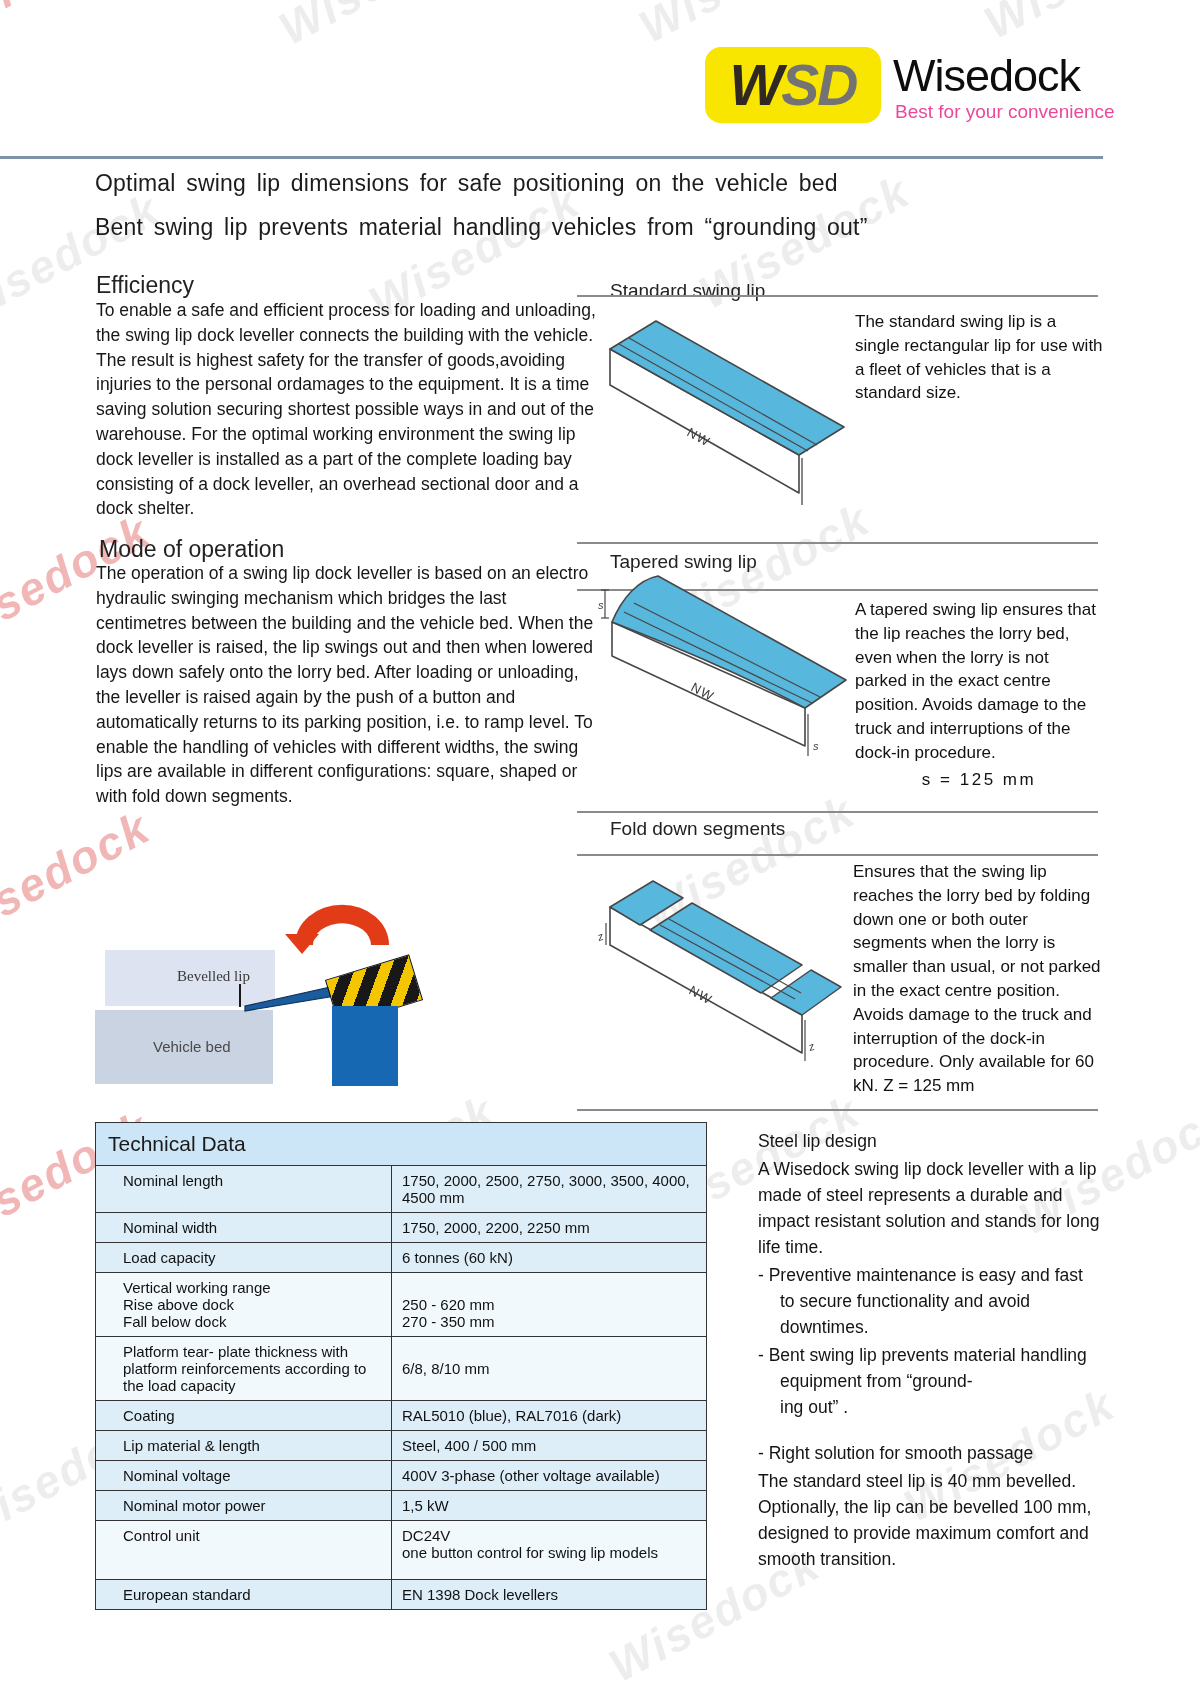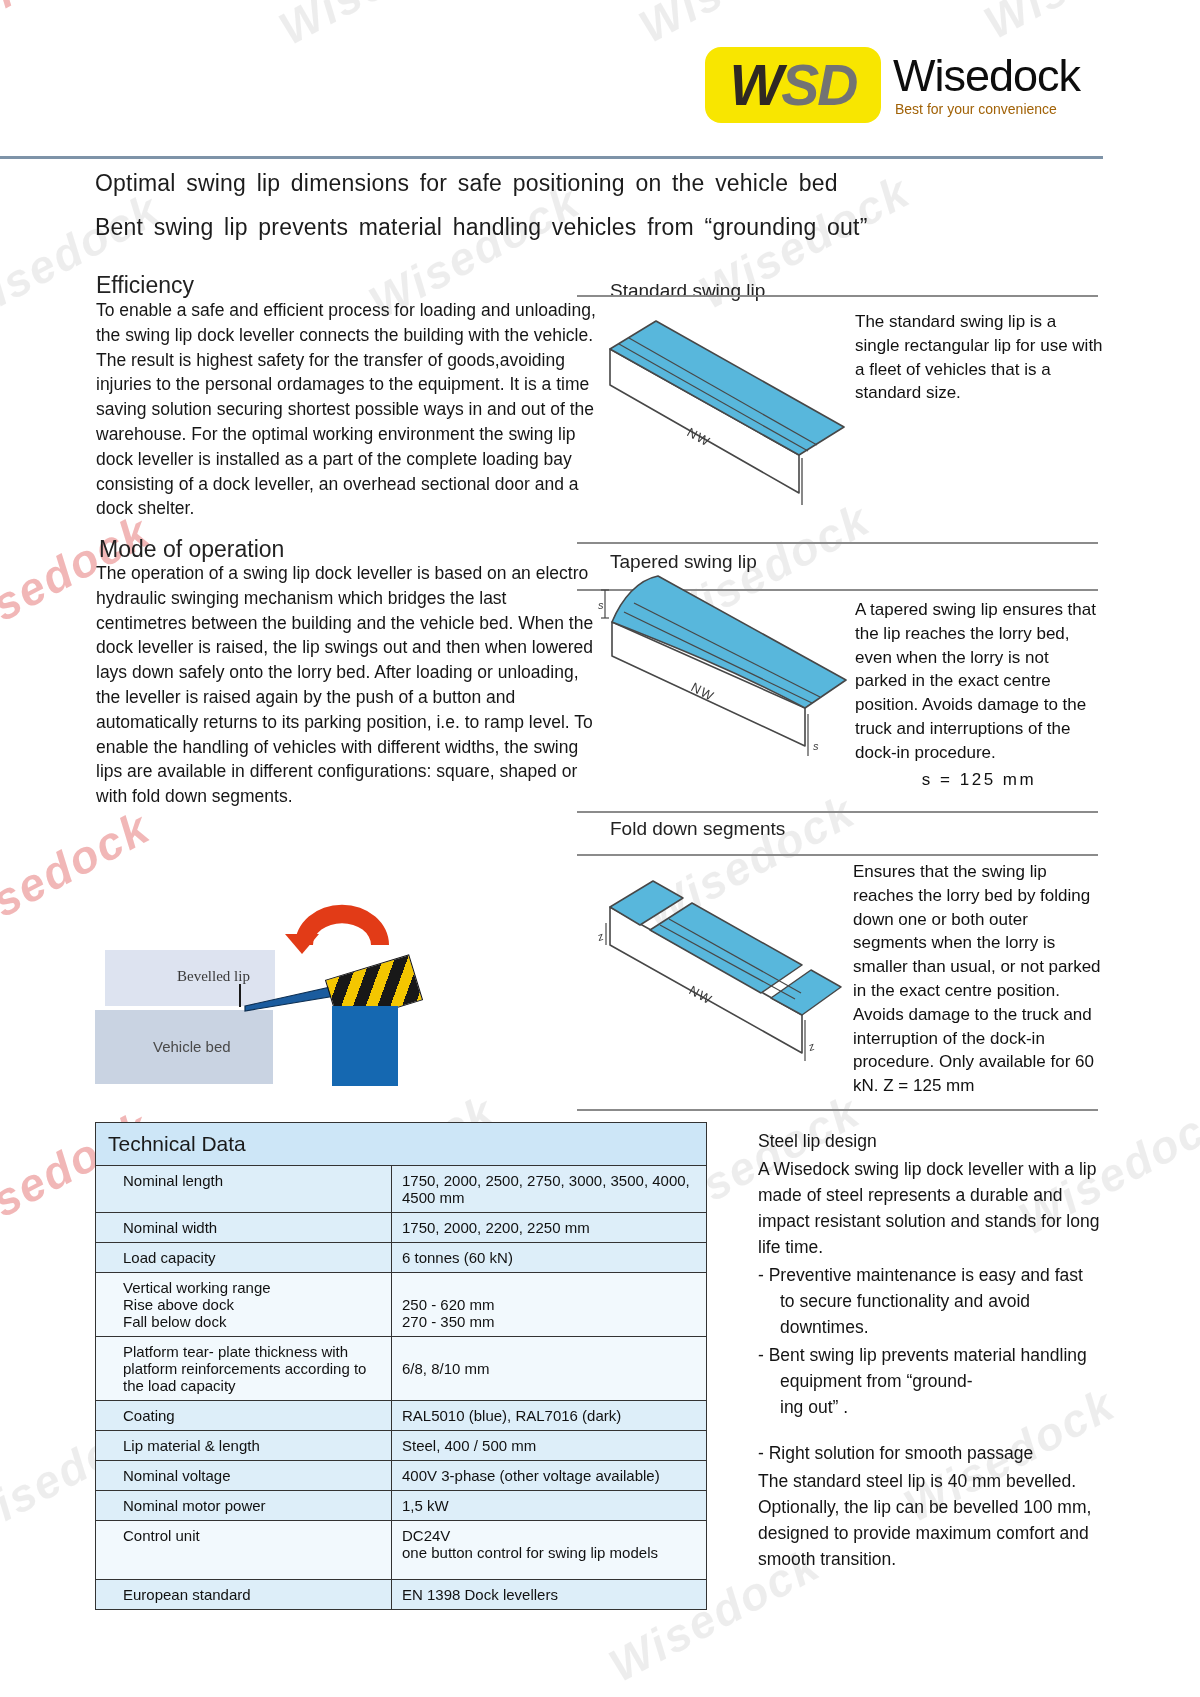--- a/index.html
+++ b/index.html
@@ -12,21 +12,21 @@
       font-size:46px;letter-spacing:2px;color:#8f8f8f;opacity:.15;transform:rotate(-28deg);
       transform-origin:left top;white-space:nowrap;pointer-events:none;}
   .wm.red{color:#e05555;opacity:.42;}
 
   
   .logo-box{left:705px;top:47px;width:176px;height:76px;background:#f8e600;border-radius:16px;
             display:flex;align-items:center;justify-content:center;}
   .logo-text{font-size:57px;font-weight:700;font-style:italic;letter-spacing:-2px;line-height:1;}
   .logo-w{color:#2f2823;} .logo-sd{color:#737373;}
   .brand{left:893px;top:50px;font-size:45px;font-weight:400;letter-spacing:-1px;color:#0d0d0d;}
-  .tagline{left:895px;top:101px;font-size:14px;color:#a16207;}
+  .tagline{left:895px;top:101px;font-size:19px;color:#ec4899;}
   .top-divider{left:0;top:156px;width:1103px;height:3px;background:#7e93a8;}
 
   
   .doc-title{left:95px;font-size:23px;color:#1c1c1c;word-spacing:4px;letter-spacing:.2px;}
 
   
   .lh{font-size:23px;color:#222;}
   .lbody{width:500px;font-size:17.5px;line-height:24.8px;color:#161616;text-align:left;}
 
   

